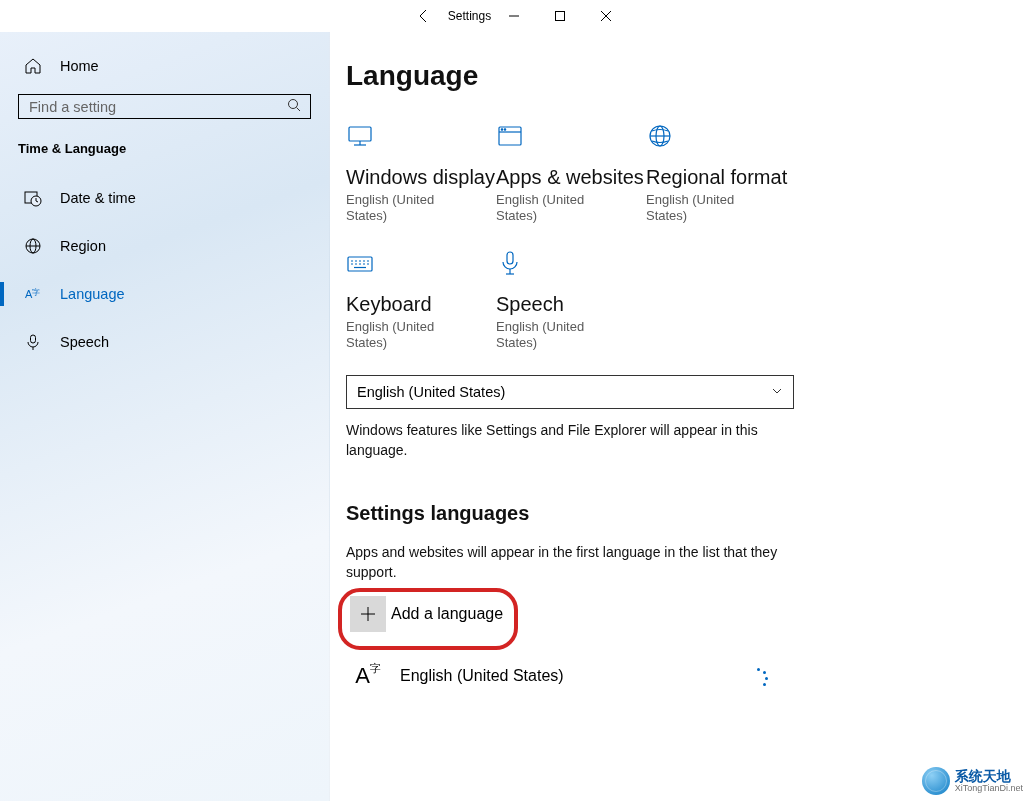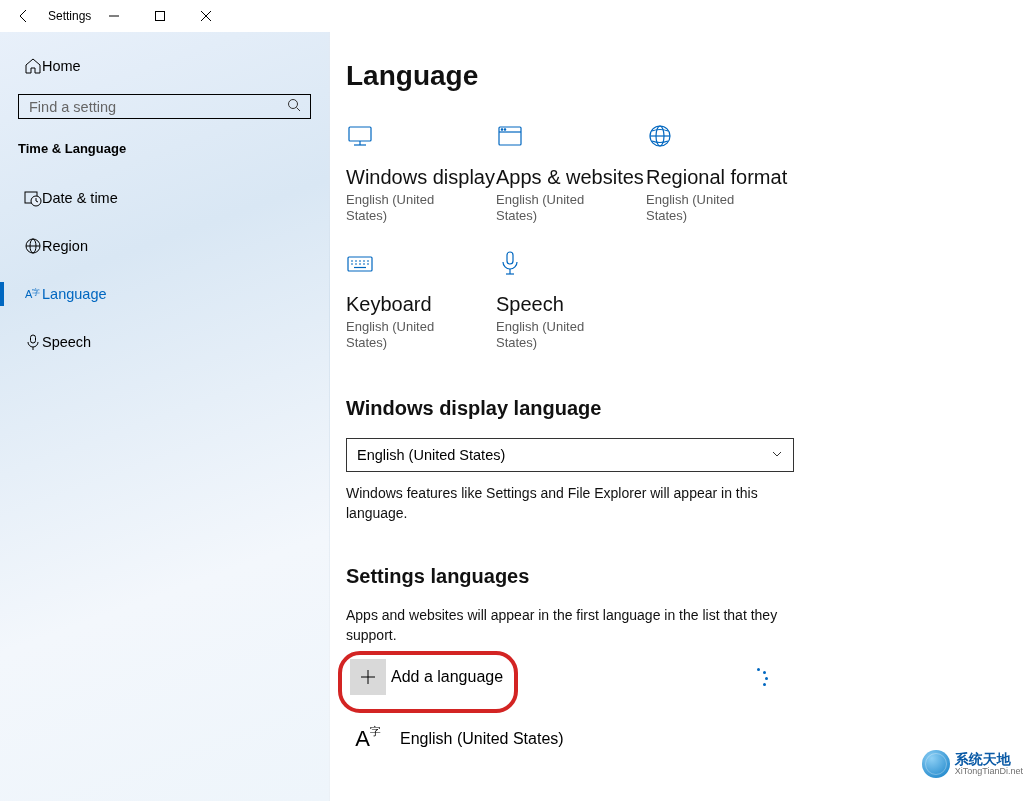--- a/index.html
+++ b/index.html
@@ -1,26 +1,26 @@
 <!DOCTYPE html>
 <html><head>
 <meta charset="utf-8">
 <style>
   * { margin:0; padding:0; box-sizing:border-box; font-family:"Segoe UI",Arial,sans-serif; }
   body { width:1029px; height:801px; background:#fff; overflow:hidden; position:relative; }
-  .titlebar { height:32px; display:flex; align-items:center; justify-content:flex-start; padding-left:8px; }
+  .titlebar { height:32px; display:flex; align-items:center; justify-content:center; padding-left:8px; }
   .tb-left { display:flex; align-items:center; gap:8px; }
   .tb-back { width:32px; height:32px; display:flex; align-items:center; justify-content:center; cursor:pointer; }
   .tb-title { font-size:12px; color:#000; }
   .tb-ctrl { display:flex; }
   .tb-btn { width:46px; height:32px; display:flex; align-items:center; justify-content:center; cursor:pointer; }
   .tb-btn svg { stroke:#000; }
   .layout { display:flex; height:calc(100% - 32px); }
   .sidebar { width:330px; background:linear-gradient(160deg,#e8f0fa 0%, #d9e7f4 30%, #f3f7fc 70%, #eef5fb 100%); border-right:1px solid rgba(0,0,0,0.02); padding-top:14px; position:relative; }
-  .home-row, .nav-item { display:flex; align-items:center; height:40px; padding-left:24px; font-size:14.5px; color:#000; cursor:pointer; }
+  .home-row, .nav-item { display:flex; align-items:center; height:40px; padding-left:24px; gap:18px; font-size:14.5px; color:#000; cursor:pointer; }
   .home-row { margin-bottom:8px; }
   .search-wrap { margin:6px 18px 12px 18px; position:relative; }
   .search-input { width:100%; height:25px; border:1px solid #000; background:transparent; padding:0 32px 0 10px; font-size:14.5px; color:#000; }
   .search-input::placeholder { color:#666; }
   .search-icon { position:absolute; right:10px; top:50%; transform:translateY(-50%); }
   .cat { font-size:13px; font-weight:700; color:#000; padding:10px 0 16px 18px; }
   .nav-item.sel { position:relative; color:#0067c0; }
   .nav-item.sel::before { content:""; position:absolute; left:0; top:8px; bottom:8px; width:4px; background:#0067c0; }
   .icon { width:18px; height:18px; display:flex; align-items:center; justify-content:center; }
   .main { flex:1; padding:28px 40px 0 16px; overflow-y:auto; position:relative; }
@@ -35,21 +35,21 @@
   .select-box { width:448px; height:34px; border:1px solid #333; display:flex; align-items:center; justify-content:space-between; padding:0 10px; font-size:14.5px; cursor:pointer; }
   .hint { font-size:14px; color:#111; margin-top:12px; max-width:448px; line-height:1.4; }
   .add-lang { display:flex; align-items:center; gap:5px; margin-top:8px; cursor:pointer; padding:6px 4px; }
   .plus-box { width:36px; height:36px; background:#d9d9d9; display:flex; align-items:center; justify-content:center; }
   .plus-box svg { stroke:#000; }
   .lang-row { display:flex; align-items:center; gap:14px; margin-top:16px; padding:4px; cursor:pointer; }
   .glyph-box { width:36px; height:36px; display:flex; align-items:center; justify-content:center; font-size:22px; font-weight:300; }
   .highlight { position:absolute; border:4px solid #d32423; border-radius:22px; pointer-events:none; }
   .spinner-dots { position:absolute; width:20px; height:20px; }
   .spinner-dots span { position:absolute; width:3px; height:3px; background:#0067c0; border-radius:50%; }
-  .watermark { position:absolute; right:6px; bottom:23px; display:flex; align-items:center; gap:5px; z-index:50; }
+  .watermark { position:absolute; right:6px; bottom:6px; display:flex; align-items:center; gap:5px; z-index:50; }
   .wm-globe { width:28px; height:28px; border-radius:50%; background:radial-gradient(circle at 35% 30%,#8ed0f5,#0d7bc4); position:relative; }
   .wm-globe::after{content:"";position:absolute;inset:3px;border-radius:50%;border:1px solid rgba(255,255,255,0.3);}
   .wm-txt { font-size:14px; font-weight:700; color:#0a5aa6; line-height:1; }
   .wm-sub { display:block; font-size:9px; font-weight:400; color:#707070; }
 </style>
 </head>
 <body>
 
 <div class="titlebar">
   <div class="tb-left">
@@ -201,21 +201,20 @@
               <rect x="11" y="3" width="6" height="12" rx="3"></rect>
               <path d="M7 13a7 7 0 0 0 14 0"></path>
               <line x1="14" y1="20" x2="14" y2="25"></line>
               <line x1="10" y1="25" x2="18" y2="25"></line>
             </svg></div>
         <div class="tile-title">Speech</div>
         <div class="tile-sub">English (United States)</div>
       </div>
     </div>
 
-    <div class="section-h">Windows display language</div>
     <div class="select-box">
       <span>English (United States)</span>
       <span><svg width="12" height="12" viewBox="0 0 12 12">
             <path d="M2 4 L6 8 L10 4" fill="none" stroke="#333" stroke-width="1"></path>
           </svg></span>
     </div>
     <div class="hint">Windows features like Settings and File Explorer will appear in this language.</div>
 
     <div class="section-h" style="margin-top:42px">Settings languages</div>
     <div class="hint" style="margin-top:16px">Apps and websites will appear in the first language in the list that they support.</div>

